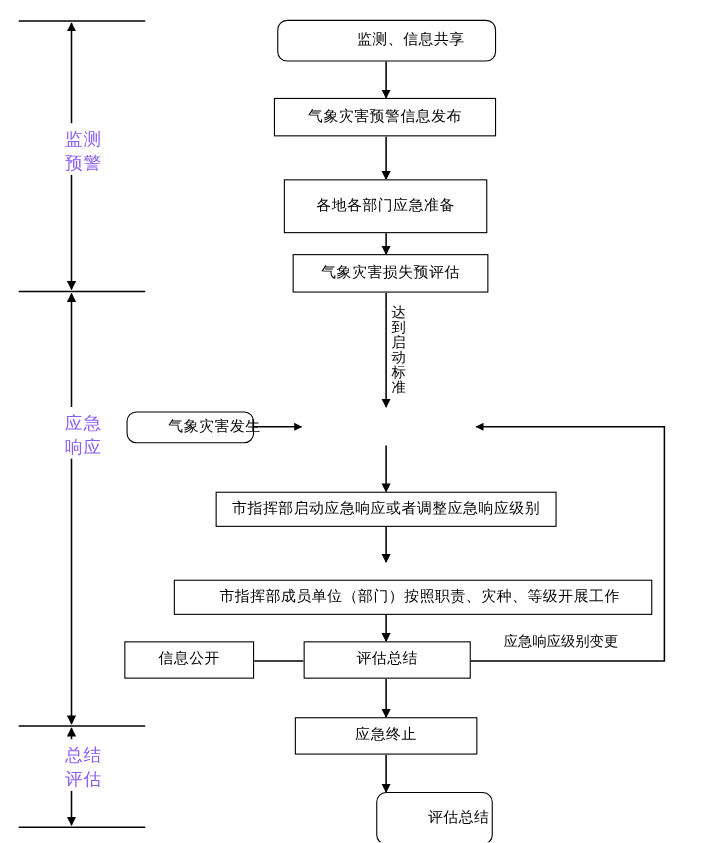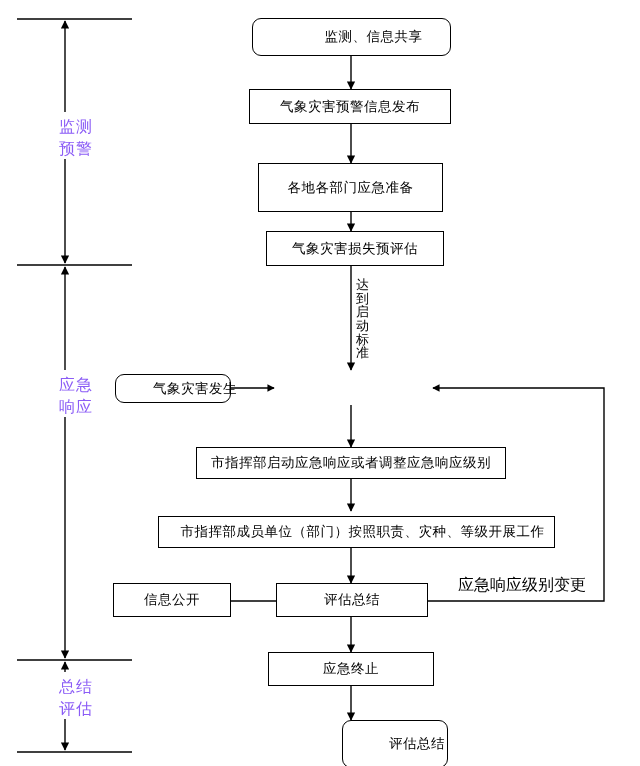--- a/index.html
+++ b/index.html
@@ -38,21 +38,21 @@
     letter-spacing: 0.5px;
     white-space: nowrap;
   }
   .node.round {
     border-radius: 9px;
     padding-left: 44px;
   }
   .edge-label {
     position: absolute;
     color: #000000;
-    font-size: 16px;
+    font-size: 13px;
     line-height: 1;
     white-space: nowrap;
     background: transparent;
   }
   .phase-label {
     position: absolute;
     color: #8b5cf6;
     font-size: 16px;
     line-height: 1.35;
     text-align: right;
@@ -165,21 +165,21 @@
 
   <div class="node round" style="left:115px; top:374px; width:116px; height:29px;">
     <span>气象灾害发生</span>
   </div>
 
 
   <div class="node" style="left:196px; top:447px; width:310px; height:32px;">
     <span>市指挥部启动应急响应或者调整应急响应级别</span>
   </div>
 
-  <div class="node" style="left:158px; top:516px; width:397px; height:32px;padding-left:12px;">
+  <div class="node" style="left:158px; top:527px; width:435px; height:32px;padding-left:12px;">
     <span>市指挥部成员单位（部门）按照职责、灾种、等级开展工作</span>
   </div>
 
   <div class="node" style="left:113px; top:583px; width:118px; height:34px;">
     <span>信息公开</span>
   </div>
 
   <div class="node" style="left:276px; top:583px; width:152px; height:34px;">
     <span>评估总结</span>
   </div>

